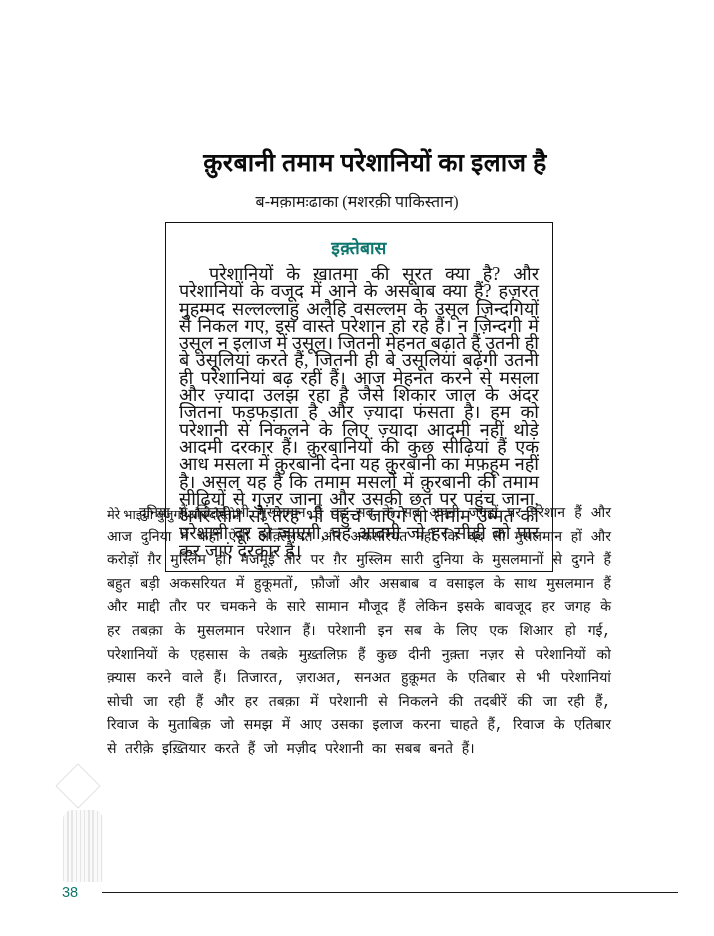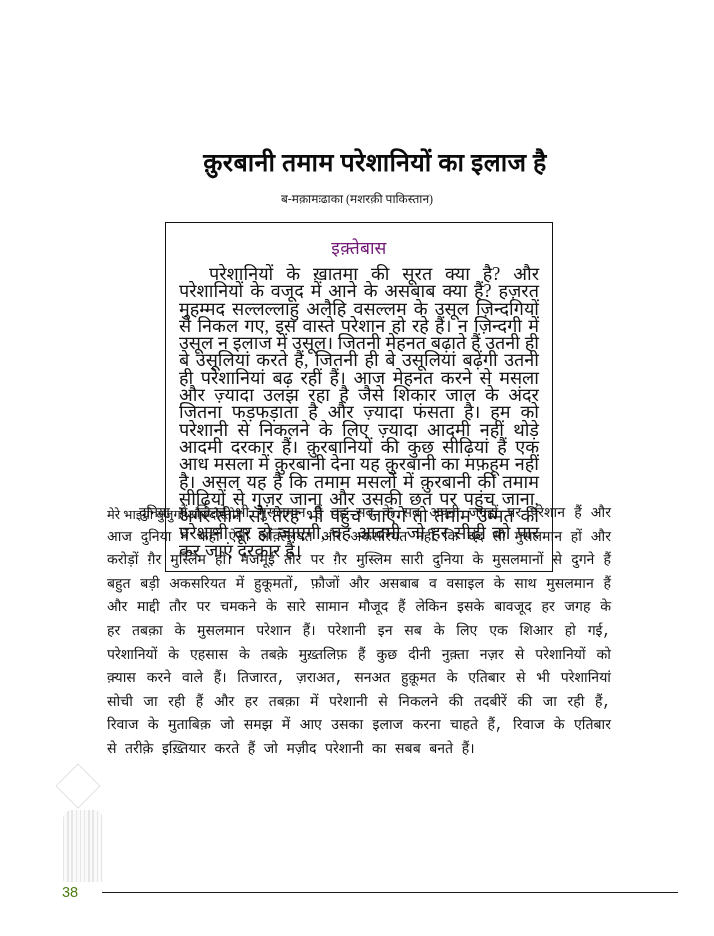--- a/index.html
+++ b/index.html
@@ -72,44 +72,44 @@
     color: #0b0b0b;
     font-family: "Liberation Serif", "DejaVu Serif", serif;
     padding-left: 36px;
   }
   .doc-subtitle {
     position: absolute;
     left: 0;
     right: 0;
     top: 190px;
     text-align: center;
-    font-size: 12px;
+    font-size: 16px;
     font-weight: 400;
     color: #1a1a1a;
   }
 
   
   .quote-box {
     position: absolute;
     left: 165px;
     top: 222px;
     width: 388px;
     min-height: 266px;
     box-sizing: border-box;
     border: 1.4px solid #111111;
     padding: 10px 13px 11px 13px;
     background: #ffffff;
   }
   .quote-heading {
     text-align: center;
     font-size: 17.5px;
-    font-weight: 400;
+    font-weight: 700;
     margin: 2px 0 7px 0;
     letter-spacing: 0.2px;
-    color: #701a75;
+    color: #0f766e;
   }
   .quote-body {
     font-size: 18px;
     line-height: 17.3px;
     text-align: justify;
     text-align-last: left;
     text-indent: 30px;
     color: #131313;
     hyphens: none;
     word-spacing: 0.2px;
@@ -148,21 +148,21 @@
     left: 62px;
     right: 36px;
     top: 880px;
     height: 24px;
     display: flex;
     align-items: center;
     gap: 18px;
   }
   .page-number {
     font-size: 14.5px;
-    color: #4d7c0f;
+    color: #0f766e;
     font-family: "Liberation Sans", sans-serif;
     min-width: 22px;
   }
   .footer-rule {
     flex: 1;
     height: 0;
     border-top: 1.2px solid #1a1a1a;
   }
 </style>
 </head>

